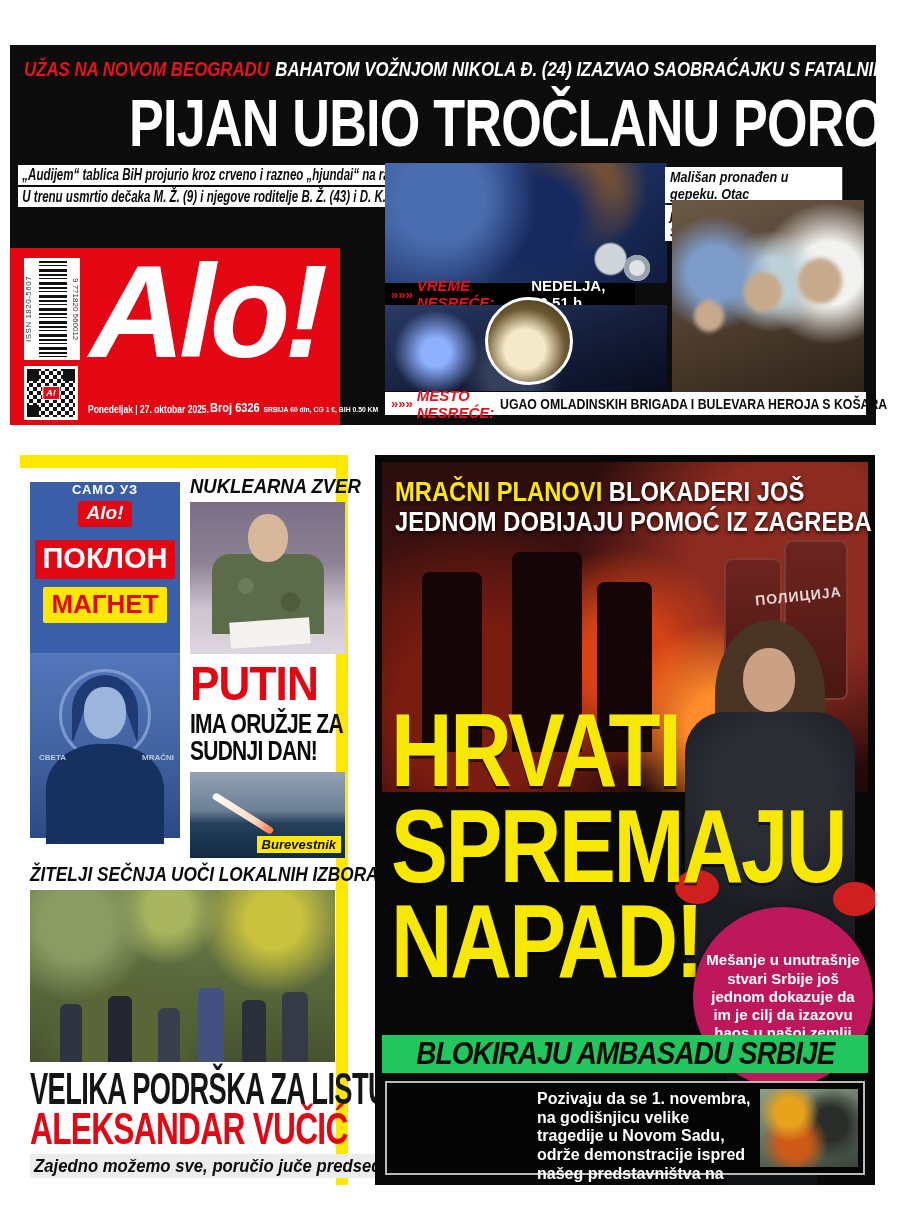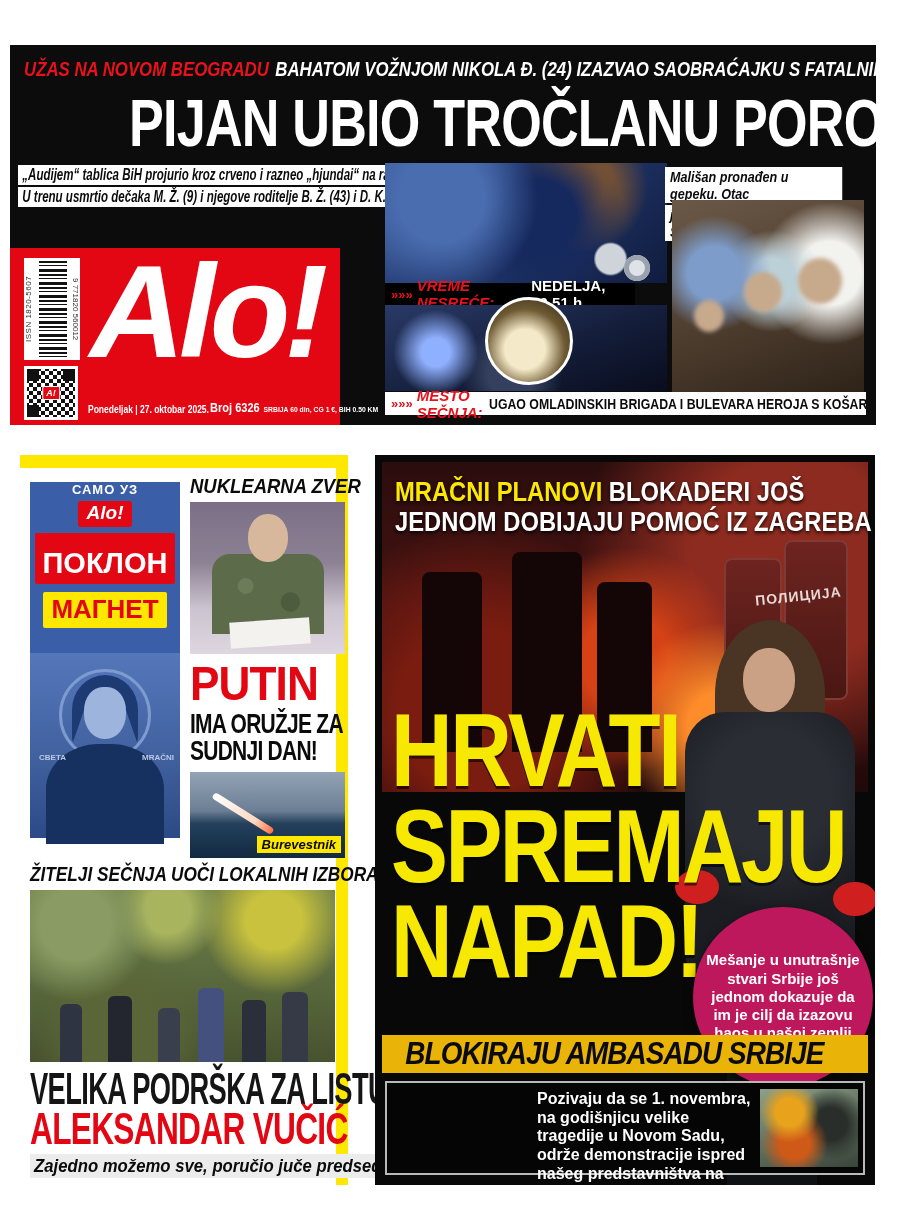--- a/index.html
+++ b/index.html
@@ -73,21 +73,21 @@
 
   
   .left-card { left:20px; top:455px; width:328px; height:730px; background:#fff; }
   .ybar-top { left:20px; top:455px; width:328px; height:13px; background:#ffe800; }
   .ybar-right { left:336px; top:455px; width:12px; height:730px; background:#ffe800; }
 
   .promo { left:30px; top:482px; width:150px; height:356px; background:#3a5fa8; text-align:center; color:#fff; }
   .promo .tag { font-weight:700; font-size:13px; letter-spacing:1px; }
   .promo .brand { display:inline-block; background:#e30613; color:#fff; font-weight:700; font-style:italic; font-size:19px; padding:1px 9px 3px; border-radius:3px; margin-top:4px; }
   .promo .l1 { font-weight:700; font-size:36px; margin-top:6px; letter-spacing:-1px; }
-  .promo .l2 { display:inline-block; background:#e30613; color:#fff; font-weight:700; font-size:29px; padding:14px 8px 4px; margin-top:6px; border-radius:2px; }
+  .promo .l2 { display:inline-block; background:#e30613; color:#fff; font-weight:700; font-size:29px; padding:2px 8px 4px; margin-top:13px; border-radius:2px; }
   .promo .l3 { display:inline-block; background:#ffe800; color:#e30613; font-weight:700; font-size:26px; padding:2px 8px 3px; margin-top:8px; border-radius:2px; }
   .saint { position:absolute; left:0; bottom:0; width:150px; height:185px;
     background:linear-gradient(180deg,#5577bb 0%, #41619f 55%, #2c4a85 100%); }
   .halo { position:absolute; left:50%; top:16px; transform:translateX(-50%); width:92px; height:92px; border-radius:50%; border:3px solid #7e9bd0; }
   .s-head { position:absolute; left:50%; top:34px; transform:translateX(-50%); width:42px; height:52px; border-radius:45% 45% 48% 48%; background:#9db4dd; }
   .s-veil { position:absolute; left:50%; top:22px; transform:translateX(-50%); width:66px; height:70px; border-radius:50% 50% 10% 10%; background:#1d3a73; clip-path:polygon(0 0,100% 0,100% 100%,78% 40%,22% 40%,0 100%); }
   .s-robe { position:absolute; left:50%; bottom:-6px; transform:translateX(-50%); width:118px; height:100px; border-radius:45% 45% 0 0; background:#16315f; }
   .s-lab { position:absolute; top:100px; font-size:8px; color:#b9c9e6; font-weight:700; }
 
   .putin-col { left:190px; top:474px; width:155px; }
@@ -138,21 +138,21 @@
   .w-hair { position:absolute; left:40px; top:0; width:110px; height:150px; border-radius:50% 50% 40% 40%; background:#4a3424; }
   .w-face { position:absolute; left:68px; top:28px; width:52px; height:64px; border-radius:48%; background:#caa184; }
   .w-jacket { position:absolute; left:10px; top:92px; width:170px; height:260px; border-radius:40px 40px 18px 18px; background:#1b1d22;
     background-image:radial-gradient(circle at 50% 30%, #2a2d34 0 30%, transparent 60%); }
   .w-hand { position:absolute; width:44px; height:34px; border-radius:50%; background:#d01f1f; }
   .w-legs { position:absolute; left:52px; top:350px; width:90px; height:230px; background:#101114; }
 
   .hsn { position:absolute; left:16px; top:248px; color:#f6e800; font-weight:700; font-size:104px; line-height:0.92; letter-spacing:-3px; text-shadow:0 3px 0 rgba(0,0,0,0.6); }
   .circle { position:absolute; left:318px; top:452px; width:180px; height:180px; border-radius:50%; background:#be185d; box-shadow:0 4px 10px rgba(0,0,0,0.6); display:flex; align-items:center; justify-content:center; text-align:center; }
   .circle .txt { color:#fff; font-weight:700; font-size:15px; line-height:1.22; width:158px; }
-  .white-strip { position:absolute; left:7px; top:580px; width:486px; height:38px; background:#eab308; display:flex; align-items:center; }
+  .white-strip { position:absolute; left:7px; top:580px; width:486px; height:38px; background:#22c55e; display:flex; align-items:center; justify-content:center; }
   .white-strip .txt { color:#0b0b0b; font-weight:700; font-style:italic; font-size:31px; letter-spacing:-1px; }
 
   .bottom-box { position:absolute; left:10px; top:626px; width:480px; height:94px; border:2px solid #b9b9b9; background:#050505; }
   .zg-card { position:absolute; left:7px; top:6px; width:132px; height:78px; text-align:center; overflow:hidden;
     background:linear-gradient(135deg,#3c3c3c 0%, #191919 60%, #2c2c2c 100%); }
   .zg-date { color:#c8151d; font-weight:700; font-style:italic; font-size:15px; margin-top:4px; }
   .zg-city { color:#fff; font-weight:700; font-size:25px; letter-spacing:1px; margin-top:1px; }
   .zg-meta { color:#ddd; font-weight:700; font-size:10px; margin-top:3px; }
   .evt-body { position:absolute; left:150px; top:7px; width:218px; color:#fff; font-weight:700; font-size:16px; line-height:1.17; }
   .mini-photo { position:absolute; right:5px; top:6px; width:98px; height:78px;
@@ -201,21 +201,21 @@
     </div>
 
     <div class="abs photo family-photo">
       <div class="blur-head" style="left:22px; top:100px; width:30px; height:32px;"></div>
       <div class="blur-head" style="left:72px; top:72px; width:38px; height:40px;"></div>
       <div class="blur-head" style="left:126px; top:58px; width:44px; height:46px;"></div>
     </div>
 
     <div class="abs strip place-strip">
       <span class="arrows">»»»</span>
-      <span class="lab">MESTO SEČNJA:</span>
+      <span class="lab">MESTO NESREĆE:</span>
       <span class="val">UGAO OMLADINSKIH BRIGADA I BULEVARA HEROJA S KOŠARA</span>
     </div>
   </div>
 
   <div class="abs masthead">
     <div class="abs barcode-unit">
       <div class="issn">ISSN 1820-5607</div>
       <div class="bars"></div>
       <div class="bcnum">9 771820 560012</div>
     </div>

